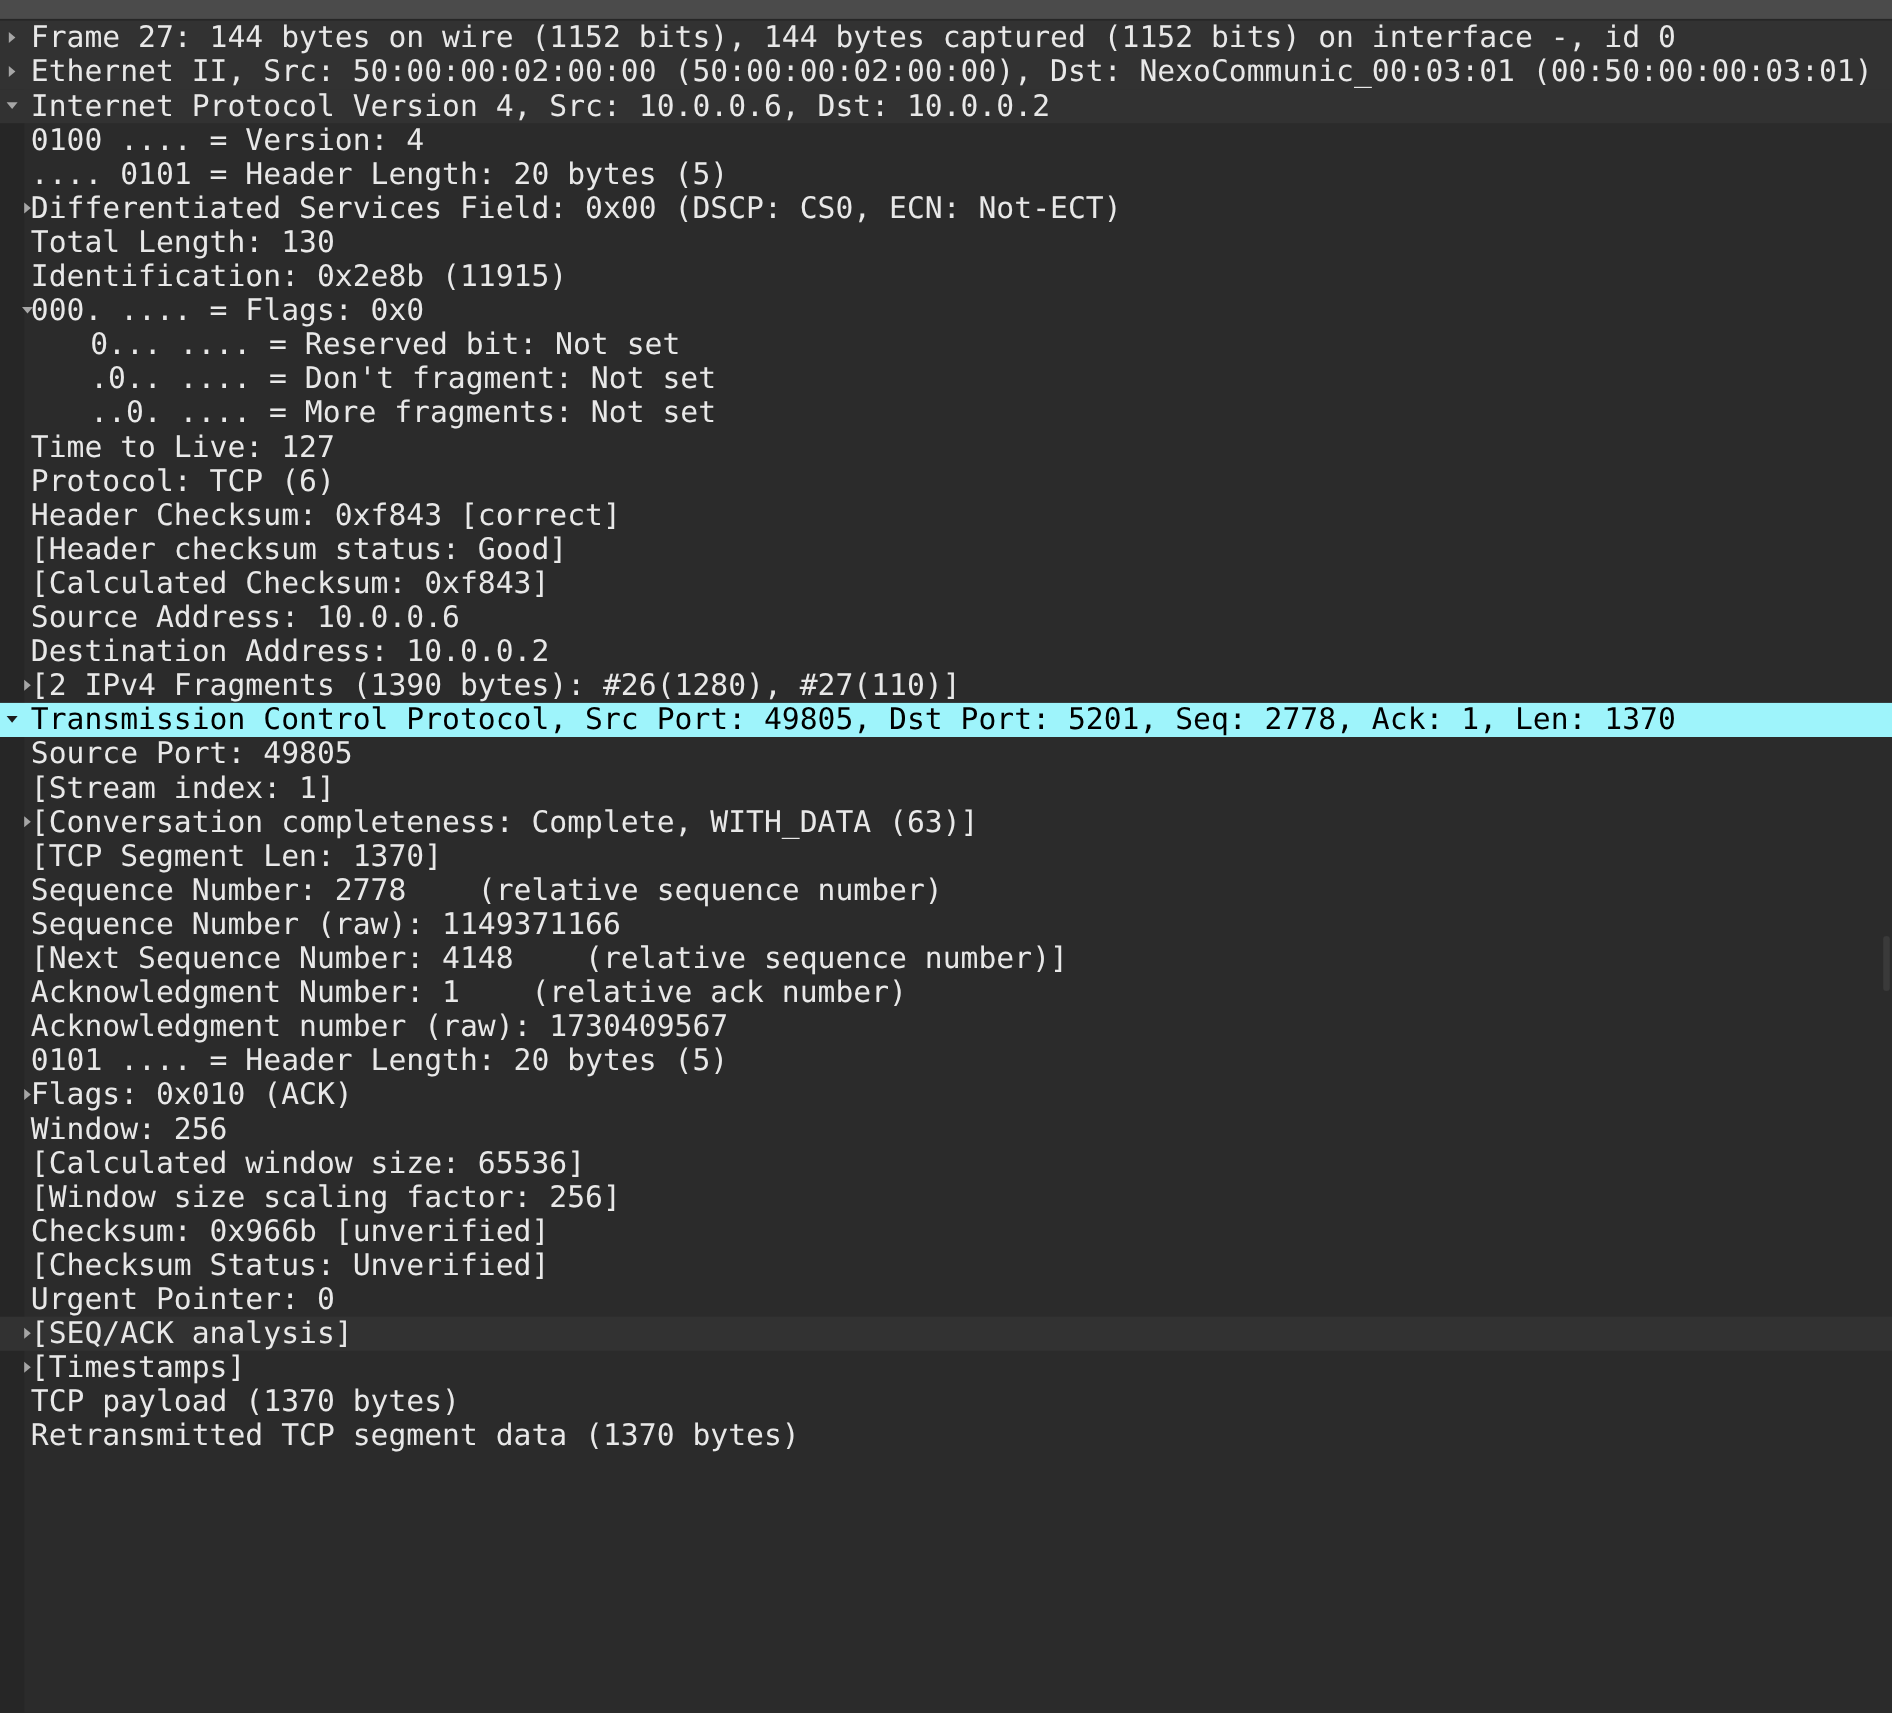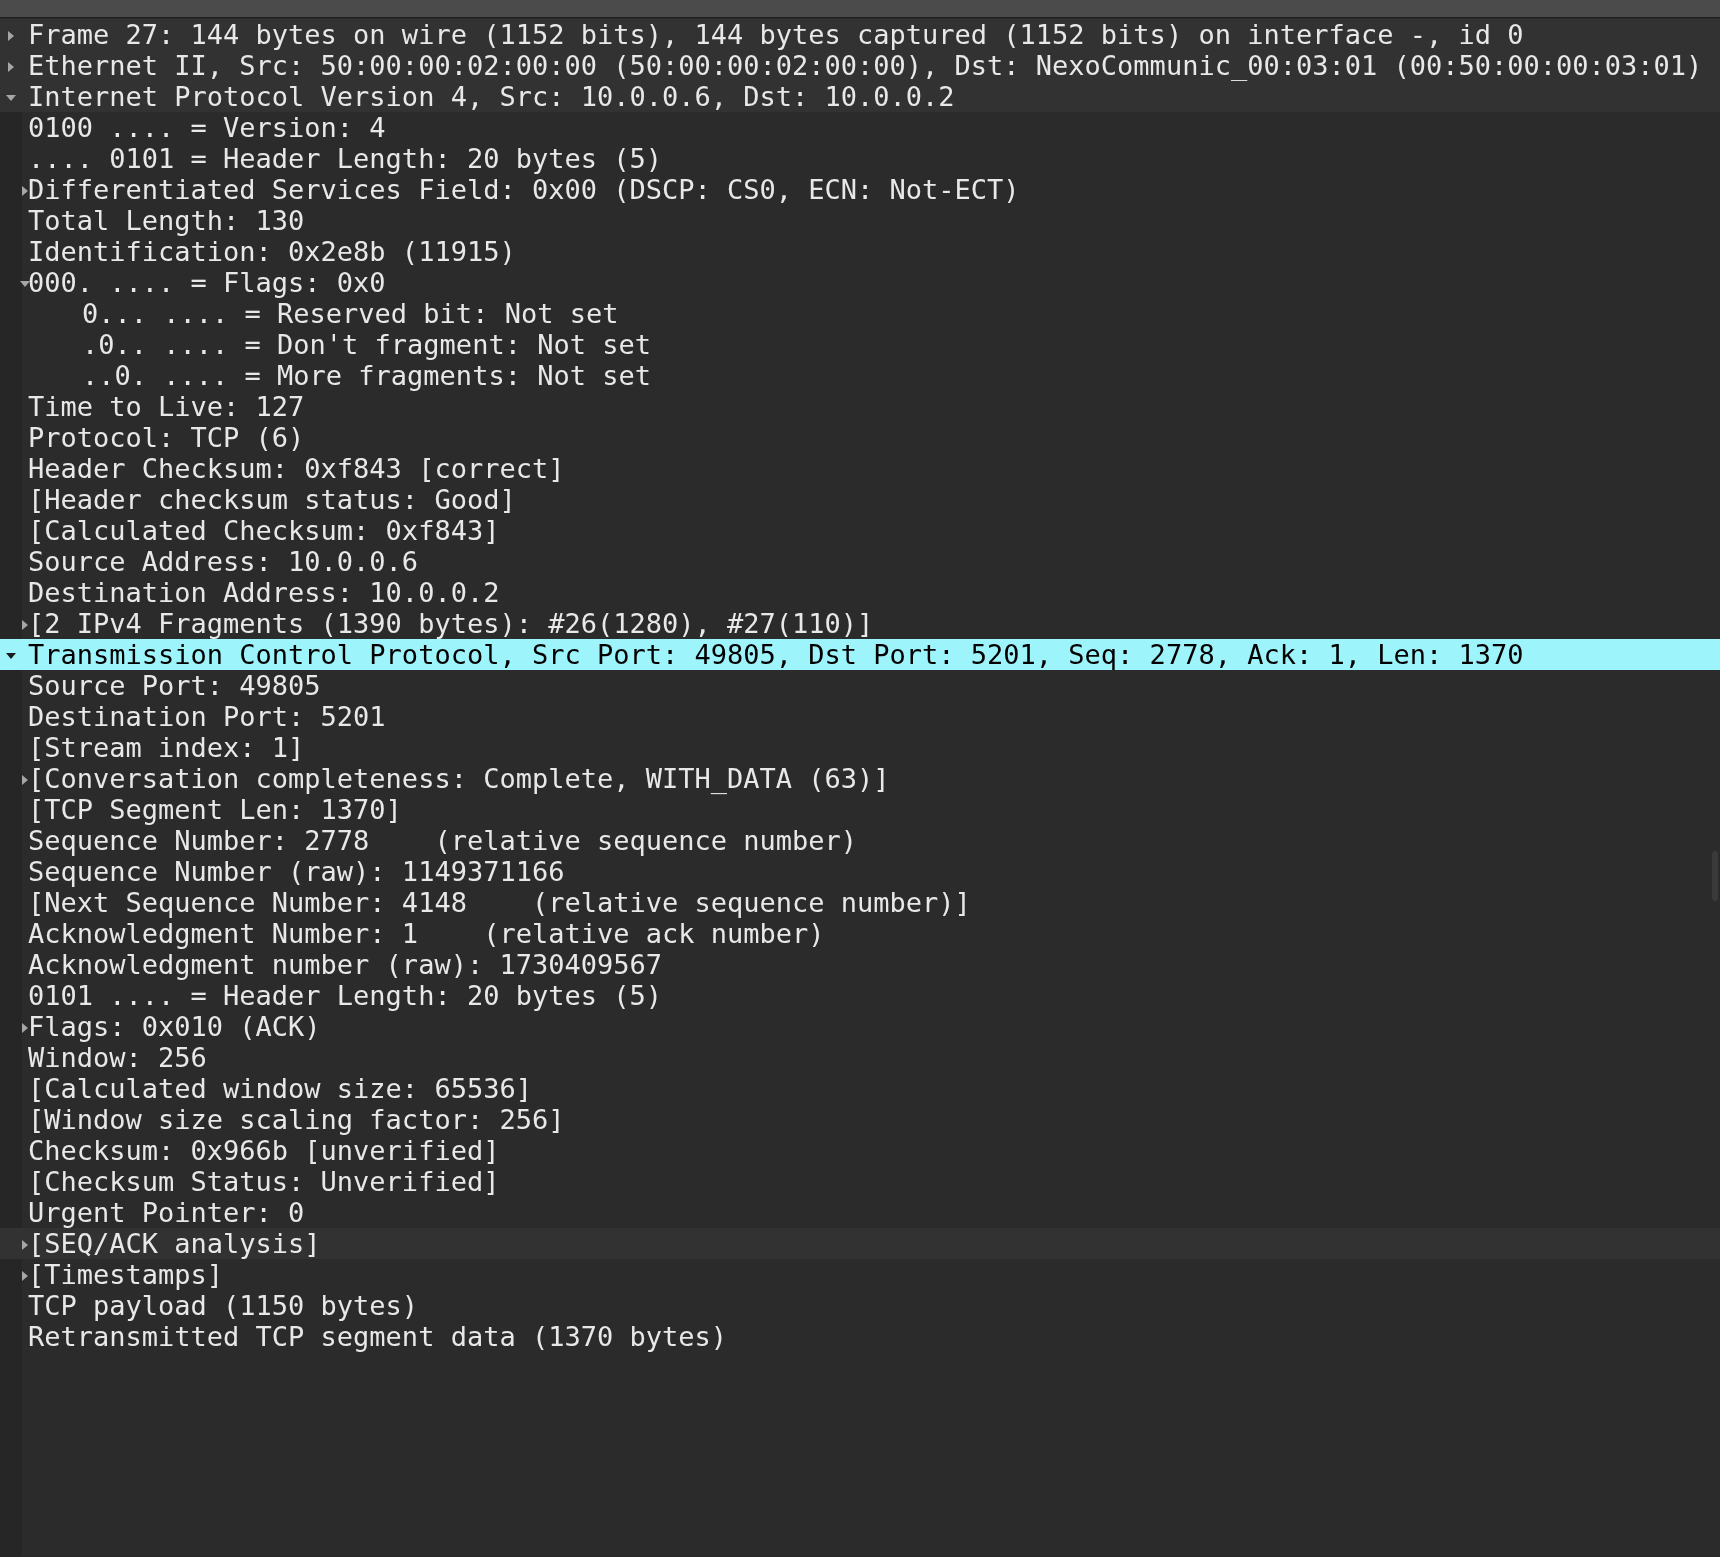--- a/index.html
+++ b/index.html
@@ -162,38 +162,37 @@
         <div class="row ind1"><span class="label">Time to Live: 127</span></div>
         <div class="row ind1"><span class="label">Protocol: TCP (6)</span></div>
         <div class="row ind1"><span class="label">Header Checksum: 0xf843 [correct]</span></div>
         <div class="row ind1"><span class="label">[Header checksum status: Good]</span></div>
         <div class="row ind1"><span class="label">[Calculated Checksum: 0xf843]</span></div>
         <div class="row ind1"><span class="label">Source Address: 10.0.0.6</span></div>
         <div class="row ind1"><span class="label">Destination Address: 10.0.0.2</span></div>
         <div class="row ind1"><span class="twisty collapsed"><span class="glyph"></span></span><span class="label">[2 IPv4 Fragments (1390 bytes): #26(1280), #27(110)]</span></div>
         <div class="row ind0 selected"><span class="twisty expanded"><span class="glyph"></span></span><span class="label">Transmission Control Protocol, Src Port: 49805, Dst Port: 5201, Seq: 2778, Ack: 1, Len: 1370</span></div>
         <div class="row ind1"><span class="label">Source Port: 49805</span></div>
-        <div class="row ind1"><span class="label">Destination Port: 5201</span></div>
         <div class="row ind1"><span class="label">[Stream index: 1]</span></div>
         <div class="row ind1"><span class="twisty collapsed"><span class="glyph"></span></span><span class="label">[Conversation completeness: Complete, WITH_DATA (63)]</span></div>
         <div class="row ind1"><span class="label">[TCP Segment Len: 1370]</span></div>
         <div class="row ind1"><span class="label">Sequence Number: 2778    (relative sequence number)</span></div>
         <div class="row ind1"><span class="label">Sequence Number (raw): 1149371166</span></div>
         <div class="row ind1"><span class="label">[Next Sequence Number: 4148    (relative sequence number)]</span></div>
         <div class="row ind1"><span class="label">Acknowledgment Number: 1    (relative ack number)</span></div>
         <div class="row ind1"><span class="label">Acknowledgment number (raw): 1730409567</span></div>
         <div class="row ind1"><span class="label">0101 .... = Header Length: 20 bytes (5)</span></div>
         <div class="row ind1"><span class="twisty collapsed"><span class="glyph"></span></span><span class="label">Flags: 0x010 (ACK)</span></div>
         <div class="row ind1"><span class="label">Window: 256</span></div>
         <div class="row ind1"><span class="label">[Calculated window size: 65536]</span></div>
         <div class="row ind1"><span class="label">[Window size scaling factor: 256]</span></div>
         <div class="row ind1"><span class="label">Checksum: 0x966b [unverified]</span></div>
         <div class="row ind1"><span class="label">[Checksum Status: Unverified]</span></div>
         <div class="row ind1"><span class="label">Urgent Pointer: 0</span></div>
         <div class="row ind1 hovered"><span class="twisty collapsed"><span class="glyph"></span></span><span class="label">[SEQ/ACK analysis]</span></div>
         <div class="row ind1"><span class="twisty collapsed"><span class="glyph"></span></span><span class="label">[Timestamps]</span></div>
-        <div class="row ind1"><span class="label">TCP payload (1150 bytes)</span></div>
+        <div class="row ind1"><span class="label">TCP payload (1370 bytes)</span></div>
         <div class="row ind1"><span class="label">Retransmitted TCP segment data (1370 bytes)</span></div>
       </div>
     <div class="scroll-hint"></div>
   </div>
 
 </div>
 
 </body></html>

